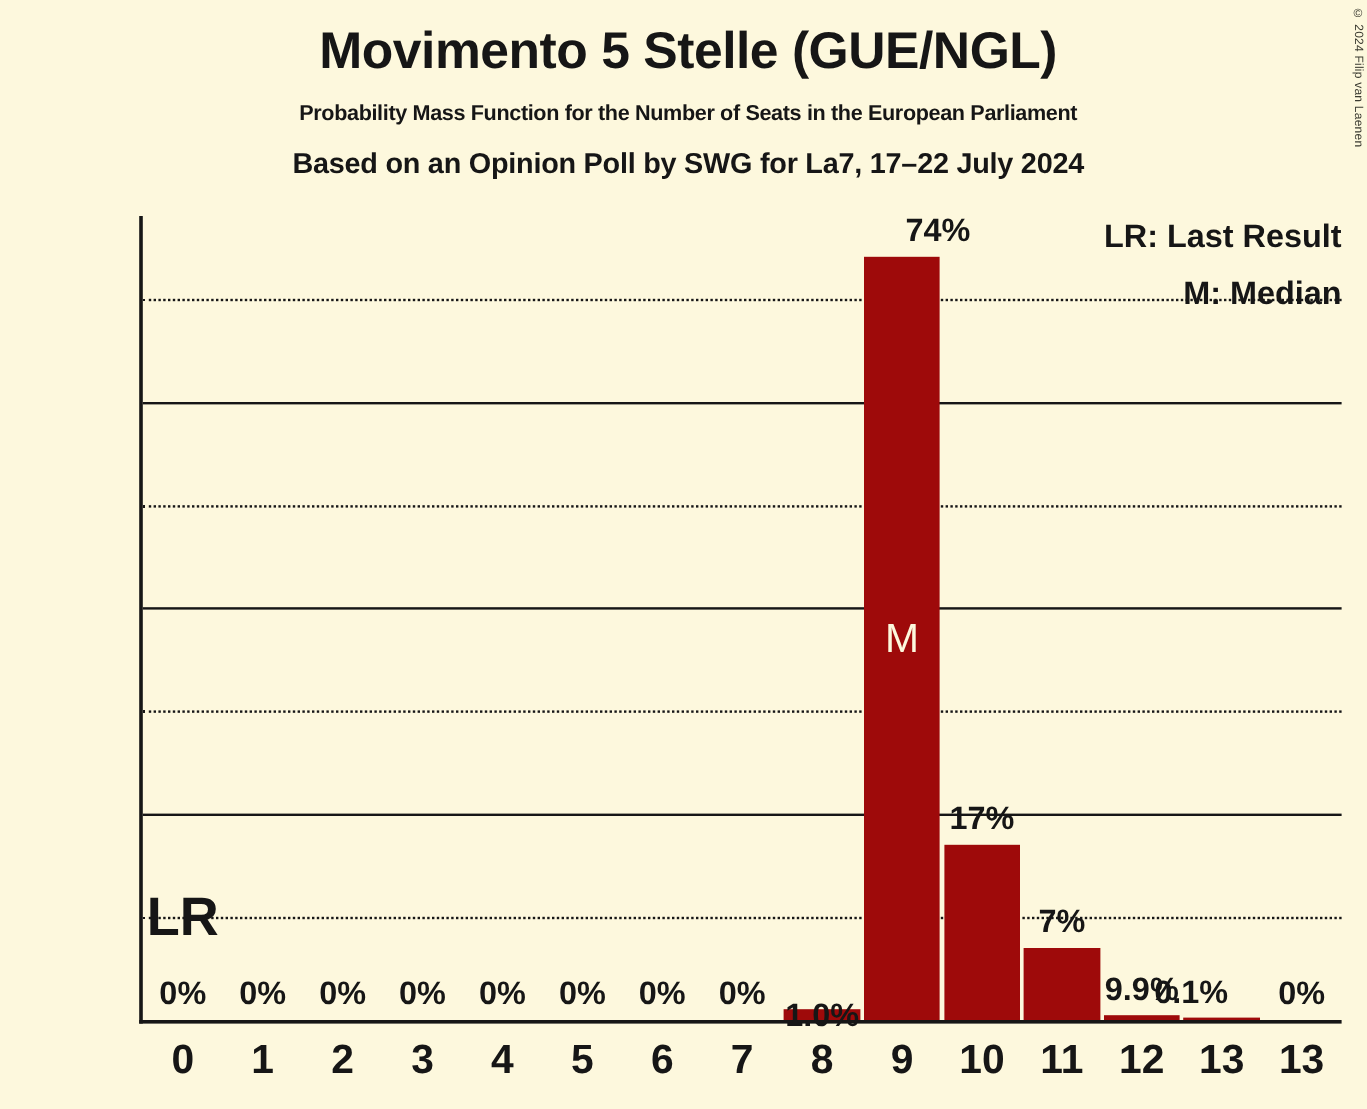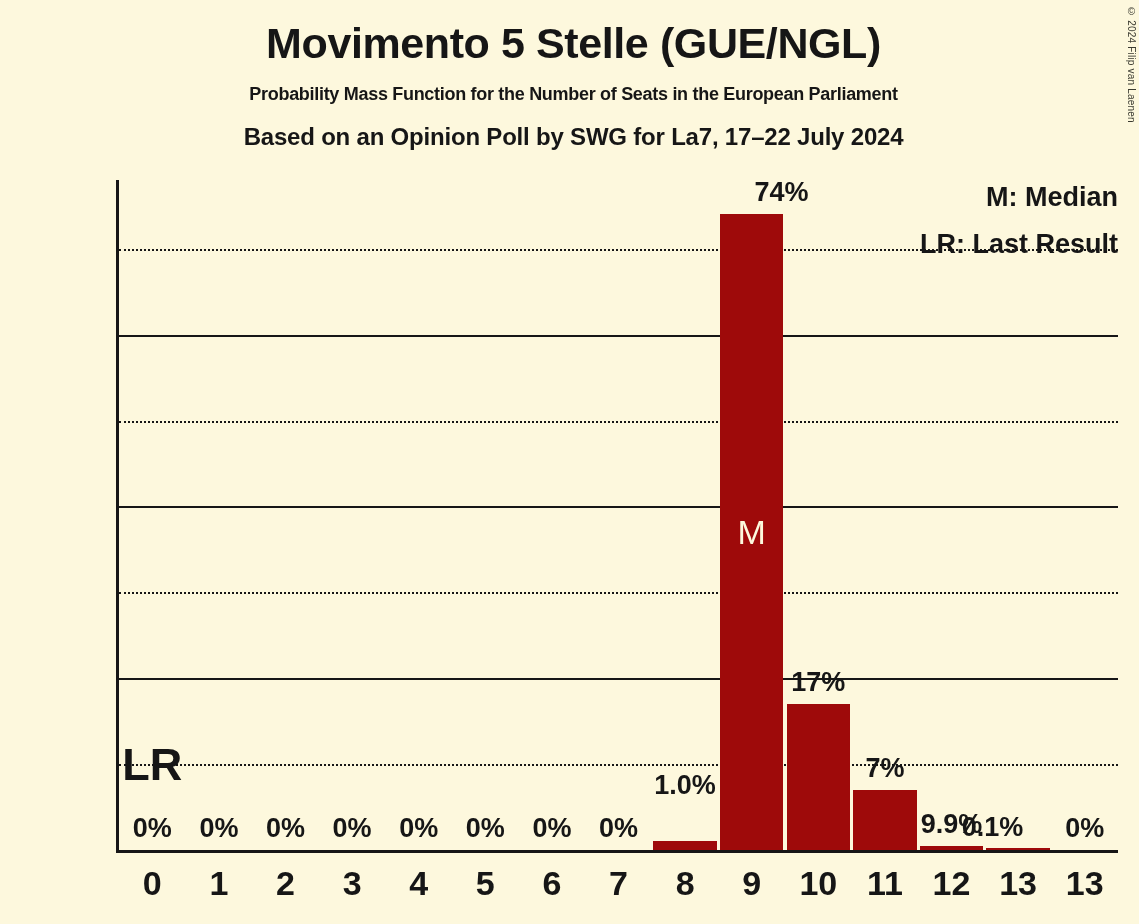--- a/index.html
+++ b/index.html
@@ -163,22 +163,22 @@
 
 <div id="chart-header">
   <h1 id="chart-title">Movimento 5 Stelle (GUE/NGL)</h1>
   <div id="chart-subtitle">Probability Mass Function for the Number of Seats in the European Parliament</div>
   <div id="chart-source">Based on an Opinion Poll by SWG for La7, 17–22 July 2024</div>
 </div>
 
 <div id="copyright-notice">© 2024 Filip van Laenen</div>
 
 <div id="chart-legend">
+  <div class="legend-entry">LR: Last Result</div>
   <div class="legend-entry">M: Median</div>
-  <div class="legend-entry">LR: Last Result</div>
 </div>
 
 <div id="plot-area">
   <div id="y-axis-line"></div>
   <div id="x-axis-line"></div>
   <div id="gridlines">
       <div class="gridline minor" style="top: 584.103px;"></div>
       <div class="gridline minor" style="top: 412.308px;"></div>
       <div class="gridline minor" style="top: 240.513px;"></div>
       <div class="gridline minor" style="top: 68.7179px;"></div>
@@ -190,21 +190,21 @@
   <div id="bars">
       <div class="bar-value-label" style="left: -23.31px; width: 113.22px; top: 635px;">0%</div>
       <div class="bar-value-label" style="left: 43.29px; width: 113.22px; top: 635px;">0%</div>
       <div class="bar-value-label" style="left: 109.89px; width: 113.22px; top: 635px;">0%</div>
       <div class="bar-value-label" style="left: 176.49px; width: 113.22px; top: 635px;">0%</div>
       <div class="bar-value-label" style="left: 243.09px; width: 113.22px; top: 635px;">0%</div>
       <div class="bar-value-label" style="left: 309.69px; width: 113.22px; top: 635px;">0%</div>
       <div class="bar-value-label" style="left: 376.29px; width: 113.22px; top: 635px;">0%</div>
       <div class="bar-value-label" style="left: 442.89px; width: 113.22px; top: 635px;">0%</div>
       <div class="bar" style="left: 534.3px; width: 63.6px; height: 8.58974px; background: rgb(158, 10, 10);"></div>
-      <div class="bar-value-label" style="left: 509.49px; width: 113.22px; top: 592px;">1.0%</div>
+      <div class="bar-value-label" style="left: 509.49px; width: 113.22px; top: 653px;">1.0%</div>
       <div class="bar" style="left: 600.9px; width: 63.6px; height: 635.641px; background: rgb(158, 10, 10);"></div>
       <div class="bar-value-label" style="left: 606px; width: 113.22px; top: -0.641026px;">74%</div>
       <div class="bar" style="left: 667.5px; width: 63.6px; height: 146.026px; background: rgb(158, 10, 10);"></div>
       <div class="bar-value-label" style="left: 642.69px; width: 113.22px; top: 488.974px;">17%</div>
       <div class="bar" style="left: 734.1px; width: 63.6px; height: 60.1282px; background: rgb(158, 10, 10);"></div>
       <div class="bar-value-label" style="left: 709.29px; width: 113.22px; top: 574.872px;">7%</div>
       <div class="bar" style="left: 800.7px; width: 63.6px; height: 4.29487px; background: rgb(158, 10, 10);"></div>
       <div class="bar-value-label" style="left: 775.89px; width: 113.22px; top: 630.705px;">9.9%</div>
       <div class="bar" style="left: 867.3px; width: 63.6px; height: 2px; background: rgb(158, 10, 10);"></div>
       <div class="bar-value-label" style="left: 817px; width: 113.22px; top: 634.141px;">0.1%</div>

